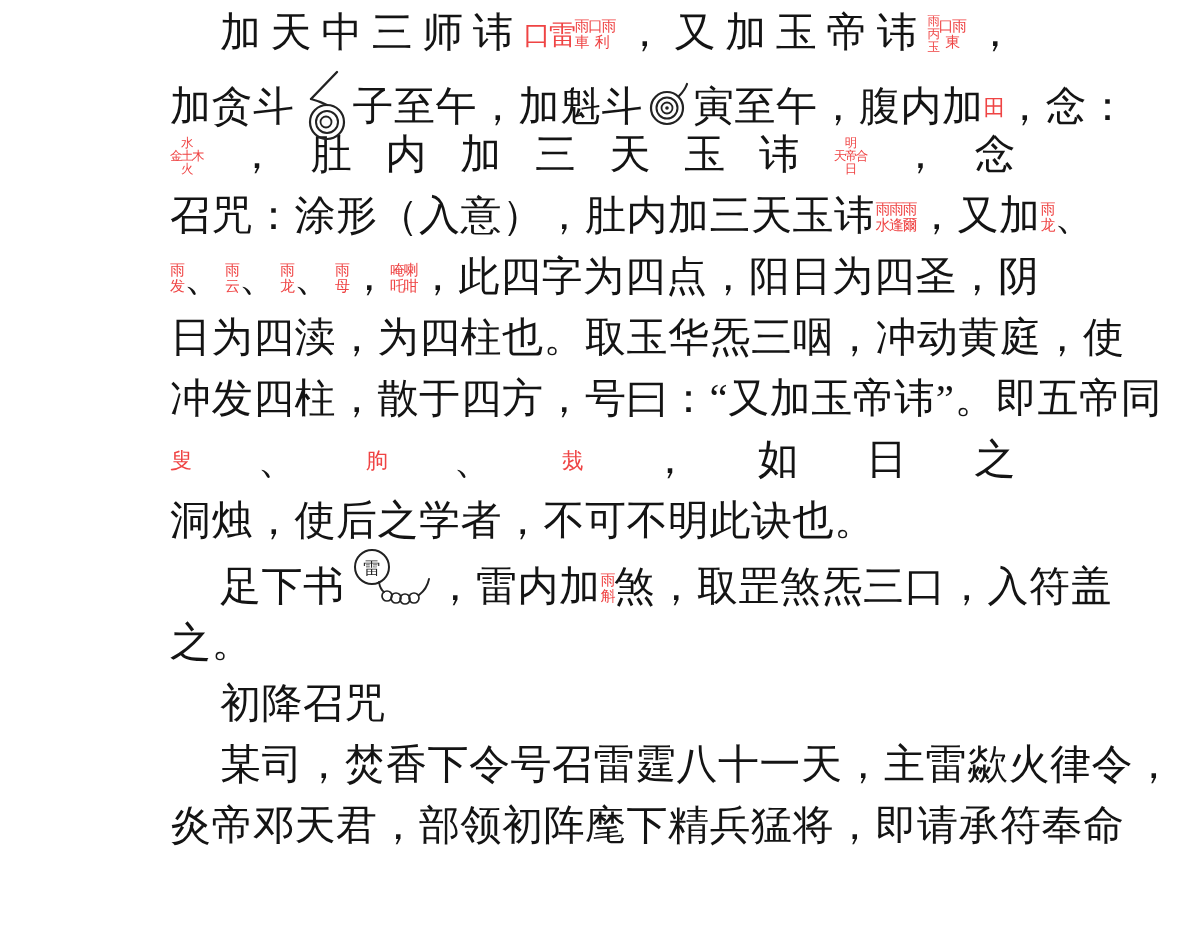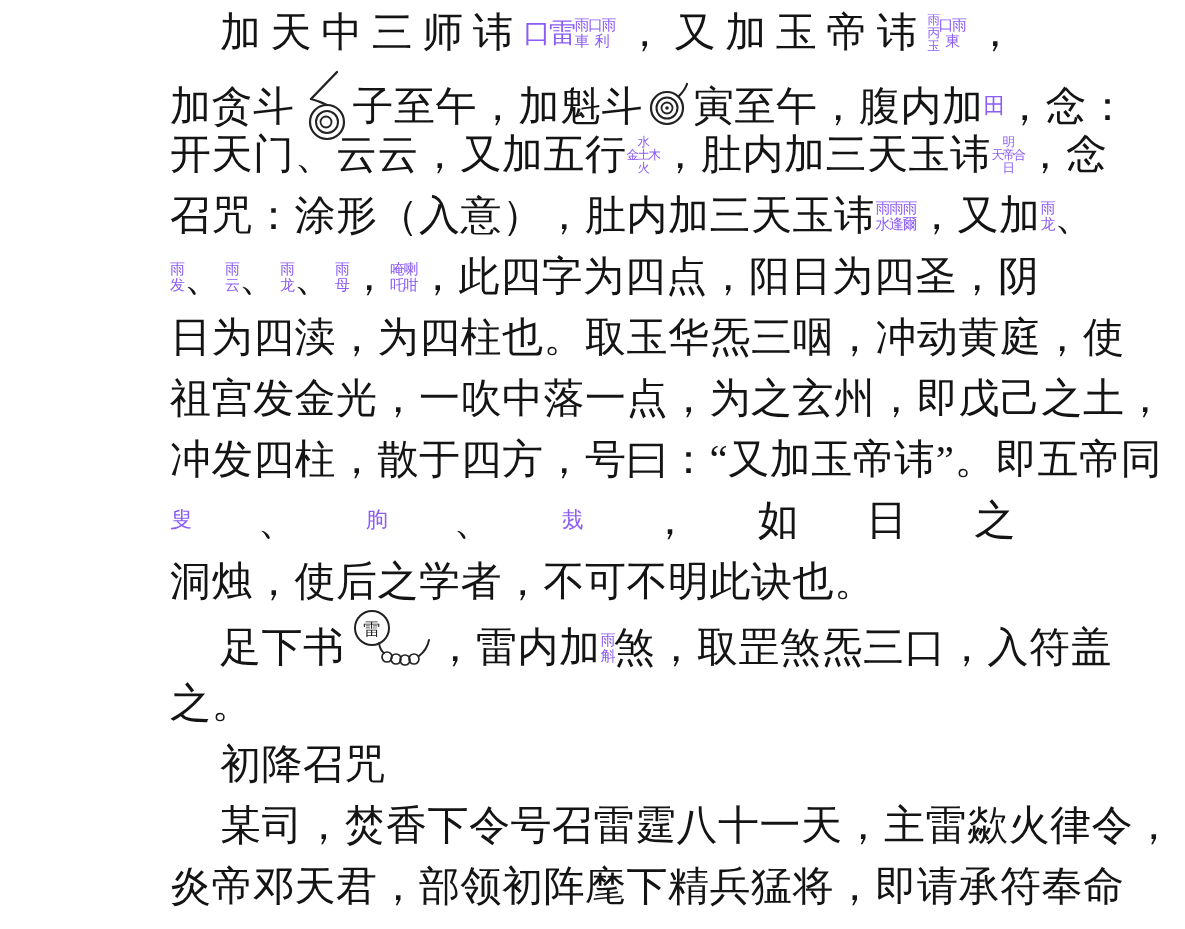--- a/index.html
+++ b/index.html
@@ -16,22 +16,22 @@
     height:61px;line-height:61px;font-size:41px;
     text-align:justify;text-align-last:justify;
     white-space:nowrap;letter-spacing:0.5px;
   }
   .line.noj{text-align:left;text-align-last:left;}
   .line.ind{text-indent:50px;}
   .seg{display:inline;}
   
   .glyph{
     display:inline-flex;flex-direction:column;align-items:center;justify-content:center;
-    vertical-align:middle;line-height:1;color:#8b5cf6;
-    font-family:Liberation Mono, monospace;
+    vertical-align:middle;line-height:1;color:#ef4444;
+    font-family:Liberation Serif, serif;
     transform:translateY(-2px);
     text-indent:0;
   }
   .glyph .grow{line-height:1.04;letter-spacing:-1.5px;white-space:nowrap;text-indent:0;}
   .glyph.rows-1 .grow{font-size:27px;}
   .glyph.rows-2 .grow{font-size:15px;}
   .glyph.rows-3 .grow{font-size:12.5px;}
   .glyph.small1 .grow{font-size:22px;}
   .sym{vertical-align:middle;display:inline-block;text-indent:0;}
   .sym.tandou{margin:0 2px;transform:translateY(6px);}
@@ -75,21 +75,21 @@
             <circle cx="22" cy="26" r="10.5" stroke="#222" stroke-width="2"></circle>
             <circle cx="22" cy="26" r="5.5" stroke="#222" stroke-width="1.8"></circle>
             <circle cx="22" cy="26" r="1.8" fill="#222"></circle>
             <path d="M34 14 Q40 8 42 2" stroke="#222" stroke-width="2.2" stroke-linecap="round"></path>
           </svg></span><span class="seg">寅至午，腹内加</span><span class="glyph small1 rows-1f">
           <div class="grow">田</div>
         </span><span class="seg">，念：</span>
     </div>
 
     <div class="line">
-      <span class="seg">开天门、云云，又加五行</span><span class="glyph rows-3">
+      <span class="glyph rows-3">
           <div class="grow">水</div>
           <div class="grow">金土木</div>
           <div class="grow">火</div>
         </span><span class="seg">，肚内加三天玉讳</span><span class="glyph rows-3">
           <div class="grow">明</div>
           <div class="grow">天帝合</div>
           <div class="grow">日</div>
         </span><span class="seg">，念</span>
     </div>
 
@@ -122,21 +122,20 @@
         </span><span class="seg">、</span><span class="glyph rows-2">
           <div class="grow">雨</div>
           <div class="grow">母</div>
         </span><span class="seg">，</span><span class="glyph rows-2">
           <div class="grow">唵喇</div>
           <div class="grow">吒咁</div>
         </span><span class="seg">，此四字为四点，阳日为四圣，阴</span>
     </div>
 
     <div class="line">日为四渎，为四柱也。取玉华炁三咽，冲动黄庭，使</div>
-    <div class="line">祖宫发金光，一吹中落一点，为之玄州，即戊己之土，</div>
     <div class="line">冲发四柱，散于四方，号曰：“又加玉帝讳”。即五帝同</div>
 
     <div class="line">
       <span class="glyph small1">
           <div class="grow">叟</div>
         </span><span class="seg">、</span><span class="glyph small1">
           <div class="grow">朐</div>
         </span><span class="seg">、</span><span class="glyph small1">
           <div class="grow">烖</div>
         </span><span class="seg">，如日之</span>

